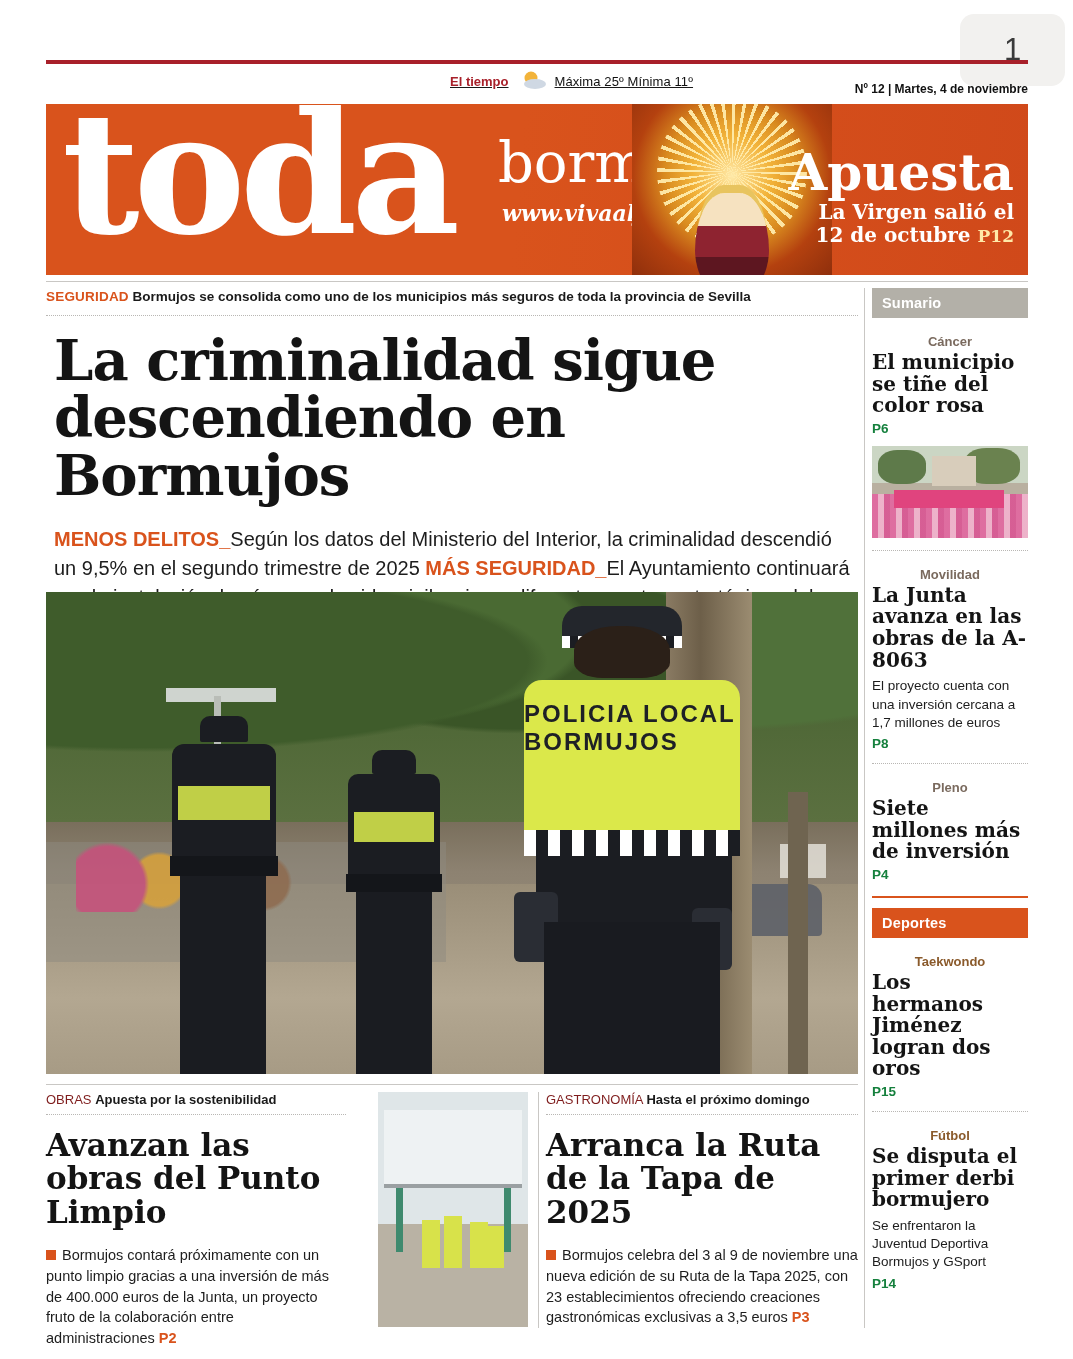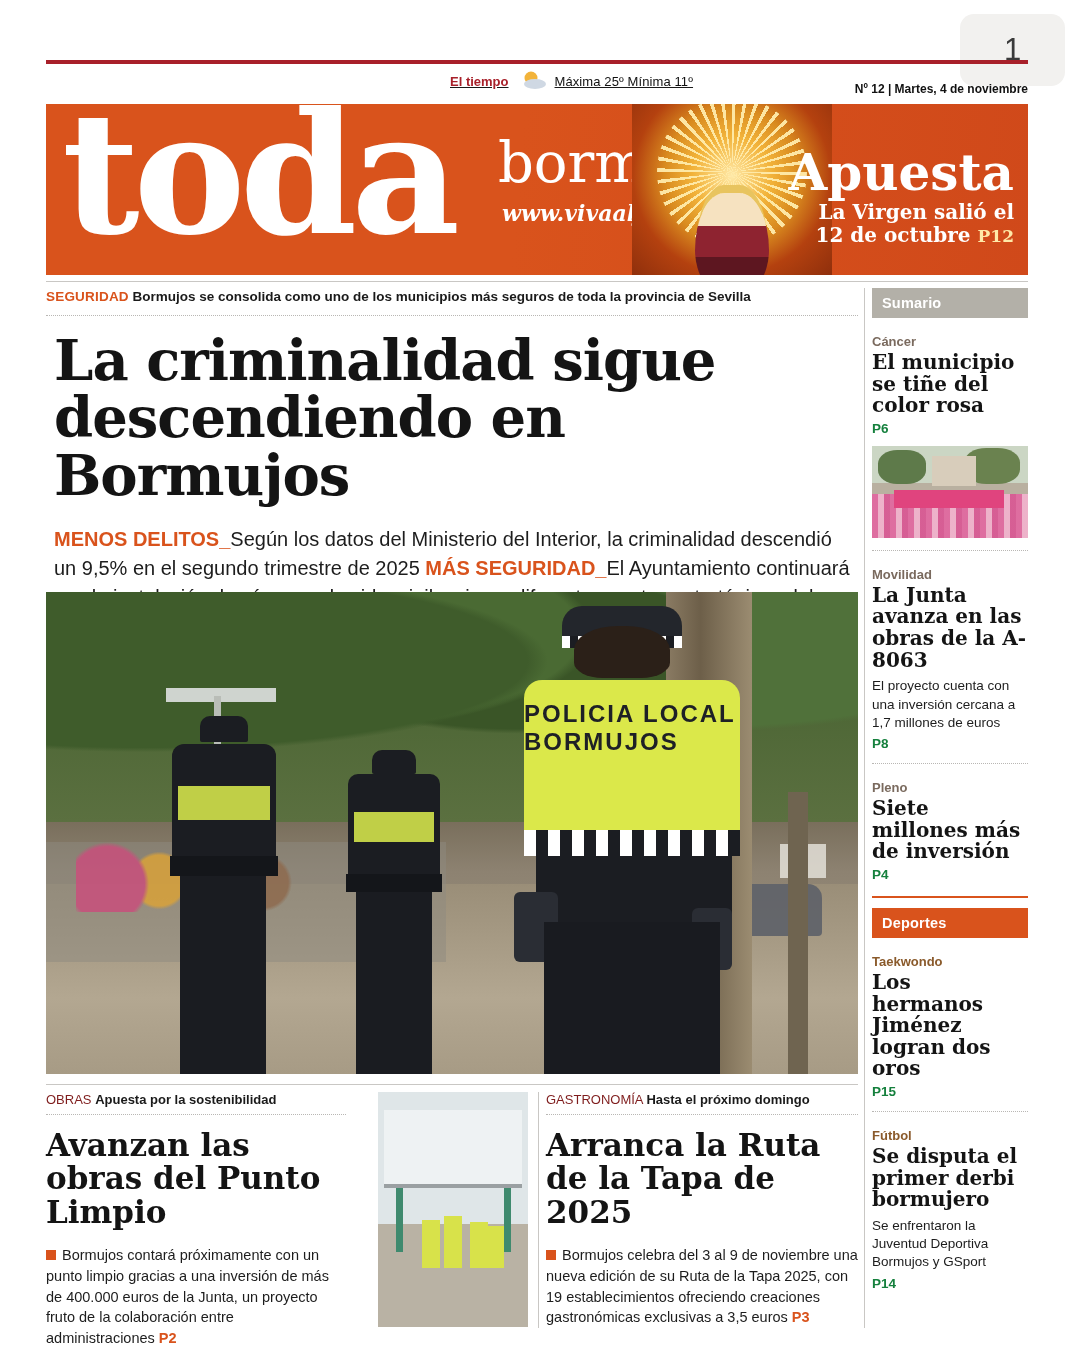--- a/index.html
+++ b/index.html
@@ -222,21 +222,21 @@
 
   
   .side { position:absolute; left:872px; top:288px; width:156px; }
   .side-vrule { position:absolute; left:864px; top:288px; width:1px; height:1040px; background:#c9c7c4; }
   .side-head {
     background:#b3b0a8; color:#ffffff; font-weight:bold;
     font-size:14.5px; padding:7px 10px; letter-spacing:.2px;
   }
   .side-head.sport { background:#d9531c; }
   .s-sec { margin-top:16px; }
-  .s-kicker { color:#7a6a5e; font-weight:bold; font-size:13px; }
+  .s-kicker { color:#7a6a5e; font-weight:bold; font-size:13px;text-align:center; }
   .s-kicker.orange { color:#8a5a2b; }
   .s-title {
     font-family:"DejaVu Serif", serif; font-weight:bold;
     font-size:20px; line-height:1.08; margin-top:3px; color:#141414;
   }
   .s-body { font-size:13.5px; line-height:1.36; margin-top:6px; color:#1d1d1d; }
   .s-pg { color:#15803d; font-weight:bold; font-size:13.5px; margin-top:4px; }
   .s-rule { border-bottom:1px dotted #b9b7b4; margin-top:12px; }
   .s-photo {
     margin-top:10px; width:156px; height:92px;
@@ -367,21 +367,21 @@
   <div class="b-vrule"></div>
 
   <div class="b-right">
     <div class="b-kicker">
       <span class="tag">GASTRONOMÍA</span>
       <span class="txt">Hasta el próximo domingo</span>
     </div>
     <div class="b-kick-rule"></div>
     <div class="b-title">Arranca la Ruta de la Tapa de 2025</div>
     <div class="b-body">
-      <span class="sq"></span><span>Bormujos celebra del 3 al 9 de noviembre una nueva edición de su Ruta de la Tapa 2025, con 19 establecimientos ofreciendo creaciones gastronómicas exclusivas a 3,5 euros</span> <span class="pg">P3</span>
+      <span class="sq"></span><span>Bormujos celebra del 3 al 9 de noviembre una nueva edición de su Ruta de la Tapa 2025, con 23 establecimientos ofreciendo creaciones gastronómicas exclusivas a 3,5 euros</span> <span class="pg">P3</span>
     </div>
   </div>
 
   <div class="side-vrule"></div>
   <div class="side">
     <div class="side-head">Sumario</div>
 
     <div class="s-sec">
       <div class="s-kicker">Cáncer</div>
       <div class="s-title">El municipio se tiñe del color rosa</div>

